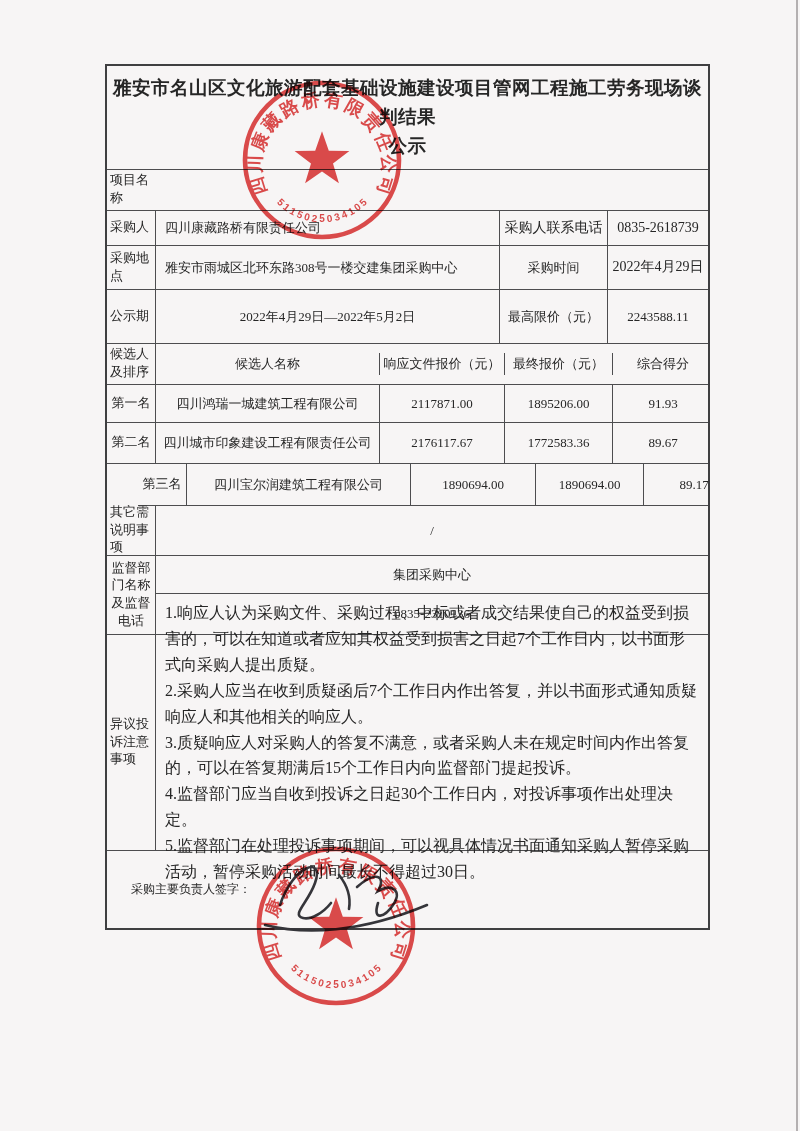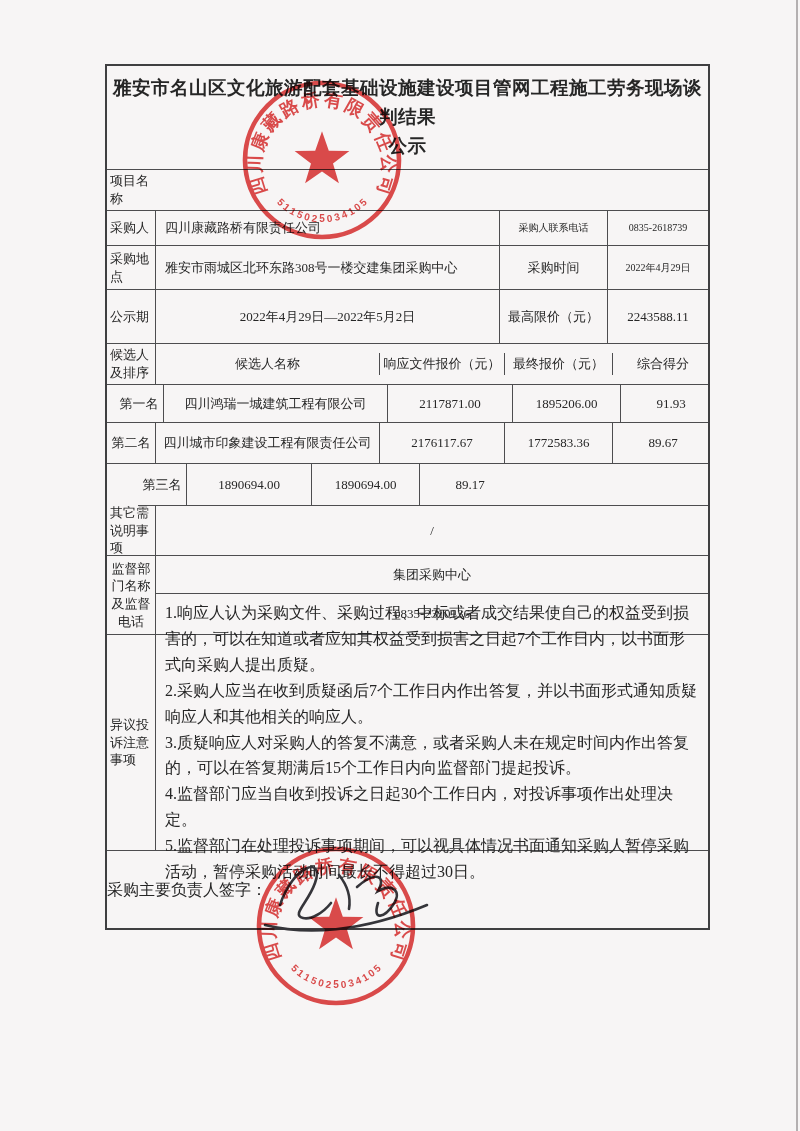--- a/index.html
+++ b/index.html
@@ -16,55 +16,55 @@
     display:flex; flex-direction:column;
   }
   .row { display:flex; border-bottom:1px solid #4d4d4f; box-sizing:border-box; min-height:0; }
   .row:last-child { border-bottom:none; }
   .cell {
     border-right:1px solid #4d4d4f; box-sizing:border-box;
     display:flex; align-items:center; justify-content:center;
     font-size:13px; line-height:1.35; text-align:center; padding:2px 3px; min-width:0;
   }
   .cell:last-child { border-right:none; }
-  .label-cell { width:49px; flex:none; justify-content:flex-start; text-align:left; }
+  .label-cell { width:49px; flex:none; justify-content:flex-start; text-align:left;font-family:Liberation Mono, monospace; }
   .label-center { justify-content:center; text-align:center; }
   .val-left { justify-content:flex-start; text-align:left; padding-left:9px; }
   .flex1 { flex:1; }
   .w-name { width:224px; flex:none; }
   .w-bid { width:125px; flex:none; }
   .w-c3 { width:108px; flex:none; }
   .w-c4 { width:100px; flex:none; }
-  .small { font-size:10px; }
+  .small { font-size:14px; }
 
   .title-row { height:104px; flex:none; }
   .title-cell { flex:1; flex-direction:column; font-weight:bold; font-size:18.5px; line-height:1.55; letter-spacing:.5px; }
 
   .h-project { height:41px; flex:none; }
   .h-purchaser { height:35px; flex:none; }
   .h-location { height:44px; flex:none; }
   .h-publicity { height:54px; flex:none; }
   .h-chead { height:41px; flex:none;align-items:center; }
-  .h-cand1 { height:38px; flex:none;padding-left:8px; }
+  .h-cand1 { height:38px; flex:none; }
   .h-cand2 { height:41px; flex:none; }
   .h-cand3 { height:42px; flex:none;margin-left:31px; }
   .h-other { height:50px; flex:none; }
   .h-superv { height:79px; flex:none; }
   .h-objection { height:216px; flex:none; }
   .sig-row { flex:1; }
 
   .stack { flex:1; display:flex; flex-direction:column; min-width:0; }
   .substack-top { height:38px; flex:none; border-bottom:1px solid #4d4d4f; box-sizing:border-box;
                   display:flex; align-items:center; justify-content:center; font-size:13px; }
   .substack-bottom { flex:1; display:flex; align-items:center; justify-content:center; font-size:13px; }
 
   .obj-cell { flex:1; border-right:none; display:flex; align-items:center; padding:6px 10px 6px 9px; }
   .obj-text p { margin:0; font-size:16px; line-height:1.62; text-align:left; }
 
-  .sig-cell { flex:1; justify-content:flex-start; text-align:left; padding-left:0; font-size:16px; }
+  .sig-cell { flex:1; justify-content:flex-start; text-align:left; padding-left:24px; font-size:12px; }
 
   .seal-layer { position:absolute; left:0; top:0; width:800px; height:1131px; pointer-events:none; }
   .seal-svg { position:absolute; mix-blend-mode:multiply; opacity:.88; }
   .seal-ring { font-family:"Liberation Sans", sans-serif; font-weight:bold; }
   .seal-num  { font-family:"Liberation Sans", sans-serif; font-weight:bold; letter-spacing:0; }
 
   .sig-svg { position:absolute; left:235px; top:845px; }
 </style>
 </head>
 <body>
@@ -122,20 +122,21 @@
     </div>
     <div class="row h-cand2">
       <div class="cell label-cell label-center">第二名</div>
       <div class="cell w-name">四川城市印象建设工程有限责任公司</div>
       <div class="cell w-bid">2176117.67</div>
       <div class="cell w-c3">1772583.36</div>
       <div class="cell w-c4">89.67</div>
     </div>
     <div class="row h-cand3">
       <div class="cell label-cell label-center">第三名</div>
+      <div class="cell w-name">四川宝尔润建筑工程有限公司</div>
       <div class="cell w-bid">1890694.00</div>
       <div class="cell w-c3">1890694.00</div>
       <div class="cell w-c4">89.17</div>
     </div>
 
     <div class="row h-other">
       <div class="cell label-cell">其它需说明事项</div>
       <div class="cell flex1">/</div>
     </div>
 

